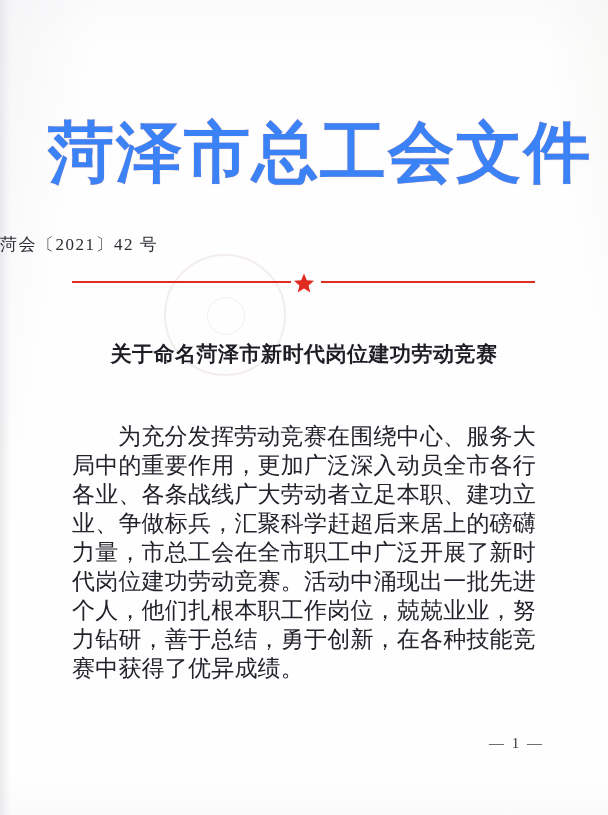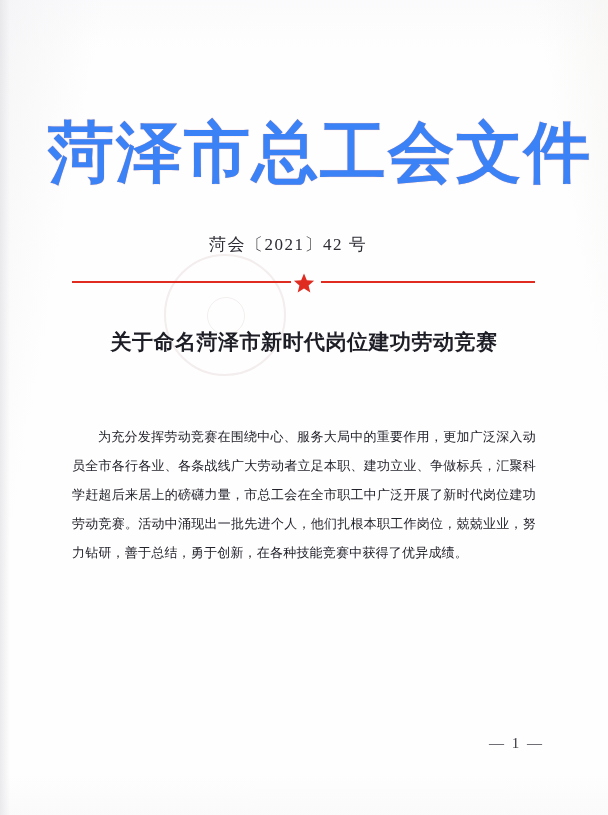--- a/index.html
+++ b/index.html
@@ -51,21 +51,20 @@
     white-space: nowrap;
     text-shadow: 0 0 1px rgba(216,41,31,0.45);
   }
 
   
   #doc-number {
     position: absolute;
     left: 0;
     top: 233px;
     width: 576px;
-    text-align: center;
     color: #2b2b33;
     font-size: 17px;
     letter-spacing: 1.5px;
     white-space: nowrap;
   }
 
   
   #rule-band {
     position: absolute;
     left: 72px;
@@ -122,30 +121,30 @@
     top: 326px;
     width: 608px;
     text-align: center;
     color: #1d1d26;
     font-family: "DejaVu Serif", "Liberation Serif", serif;
     font-weight: bold;
     font-size: 21px;
     line-height: 31px;
     letter-spacing: 0.5px;
   }
-  #doc-title .t-line { display: block; white-space: nowrap; }
+  #doc-title .t-line { display: block; white-space: nowrap; margin-top: 12px; }
 
   
   #body-text {
     position: absolute;
     left: 72px;
     top: 422px;
     width: 464px;
     color: #23232c;
-    font-size: 13px;
+    font-size: 23px;
     line-height: 29px;
     text-align: justify;
     text-justify: inter-character;
     letter-spacing: 0.2px;
   }
   #body-text p {
     margin: 0;
     text-indent: 2em;
   }
 

